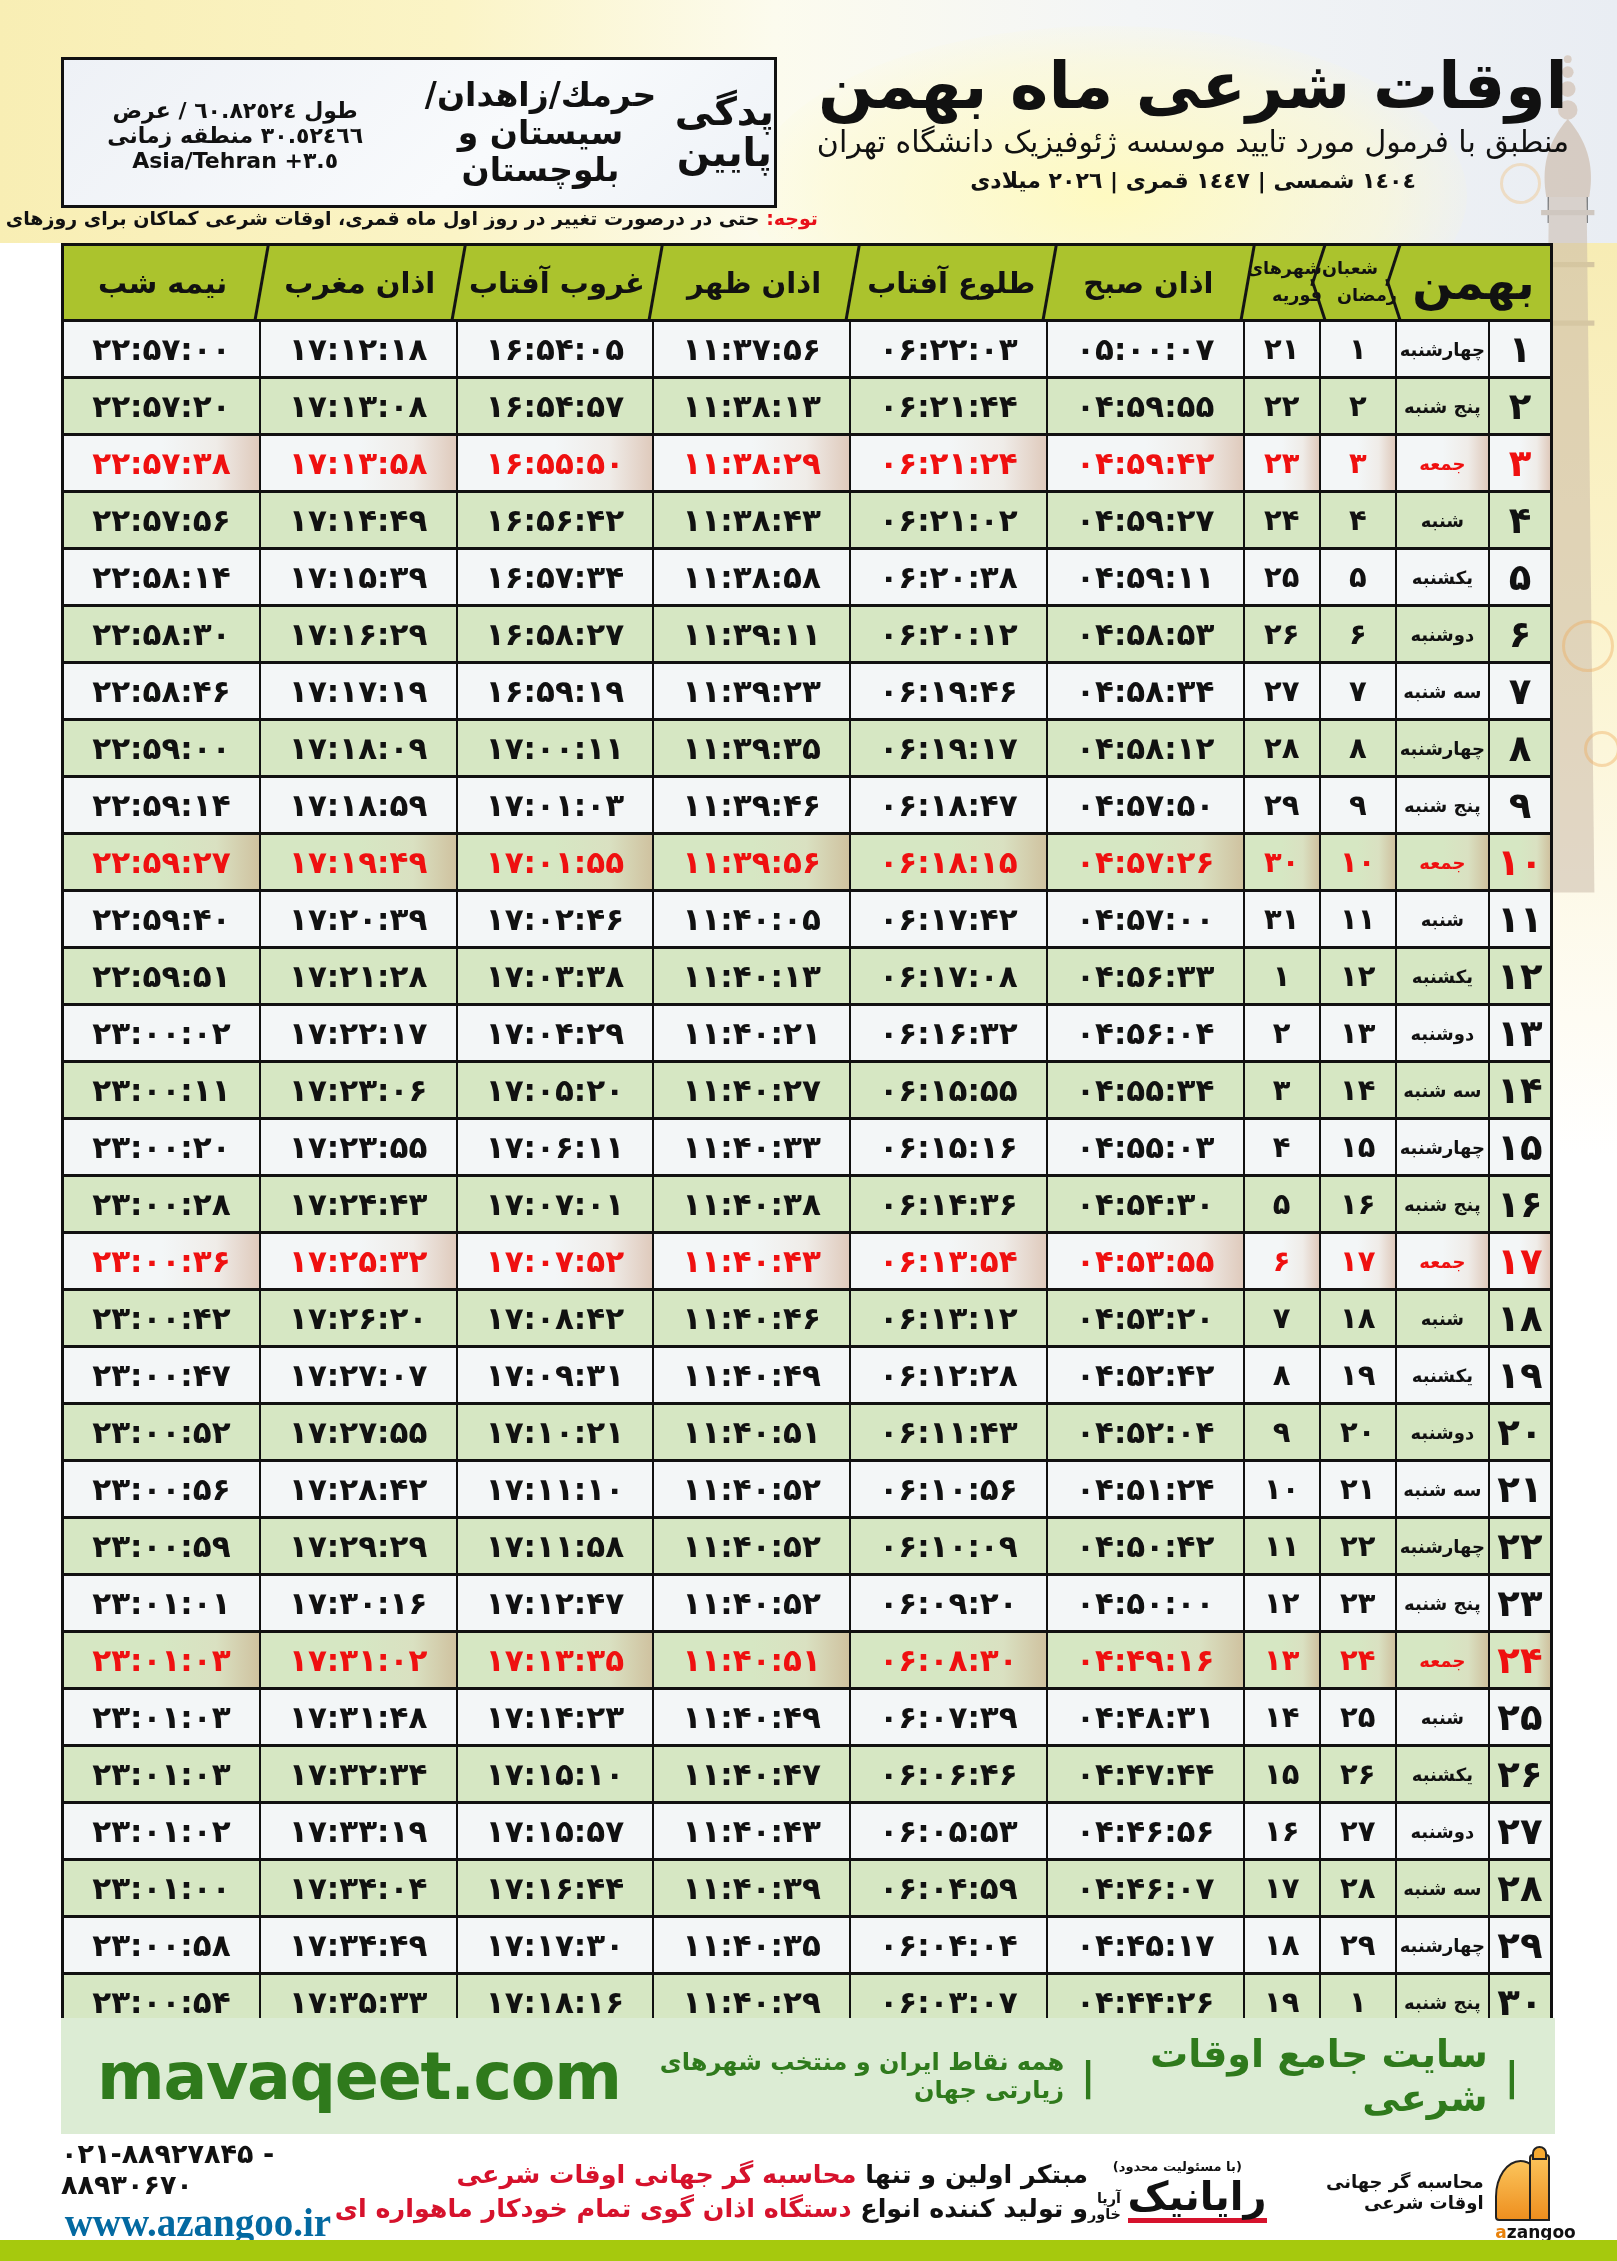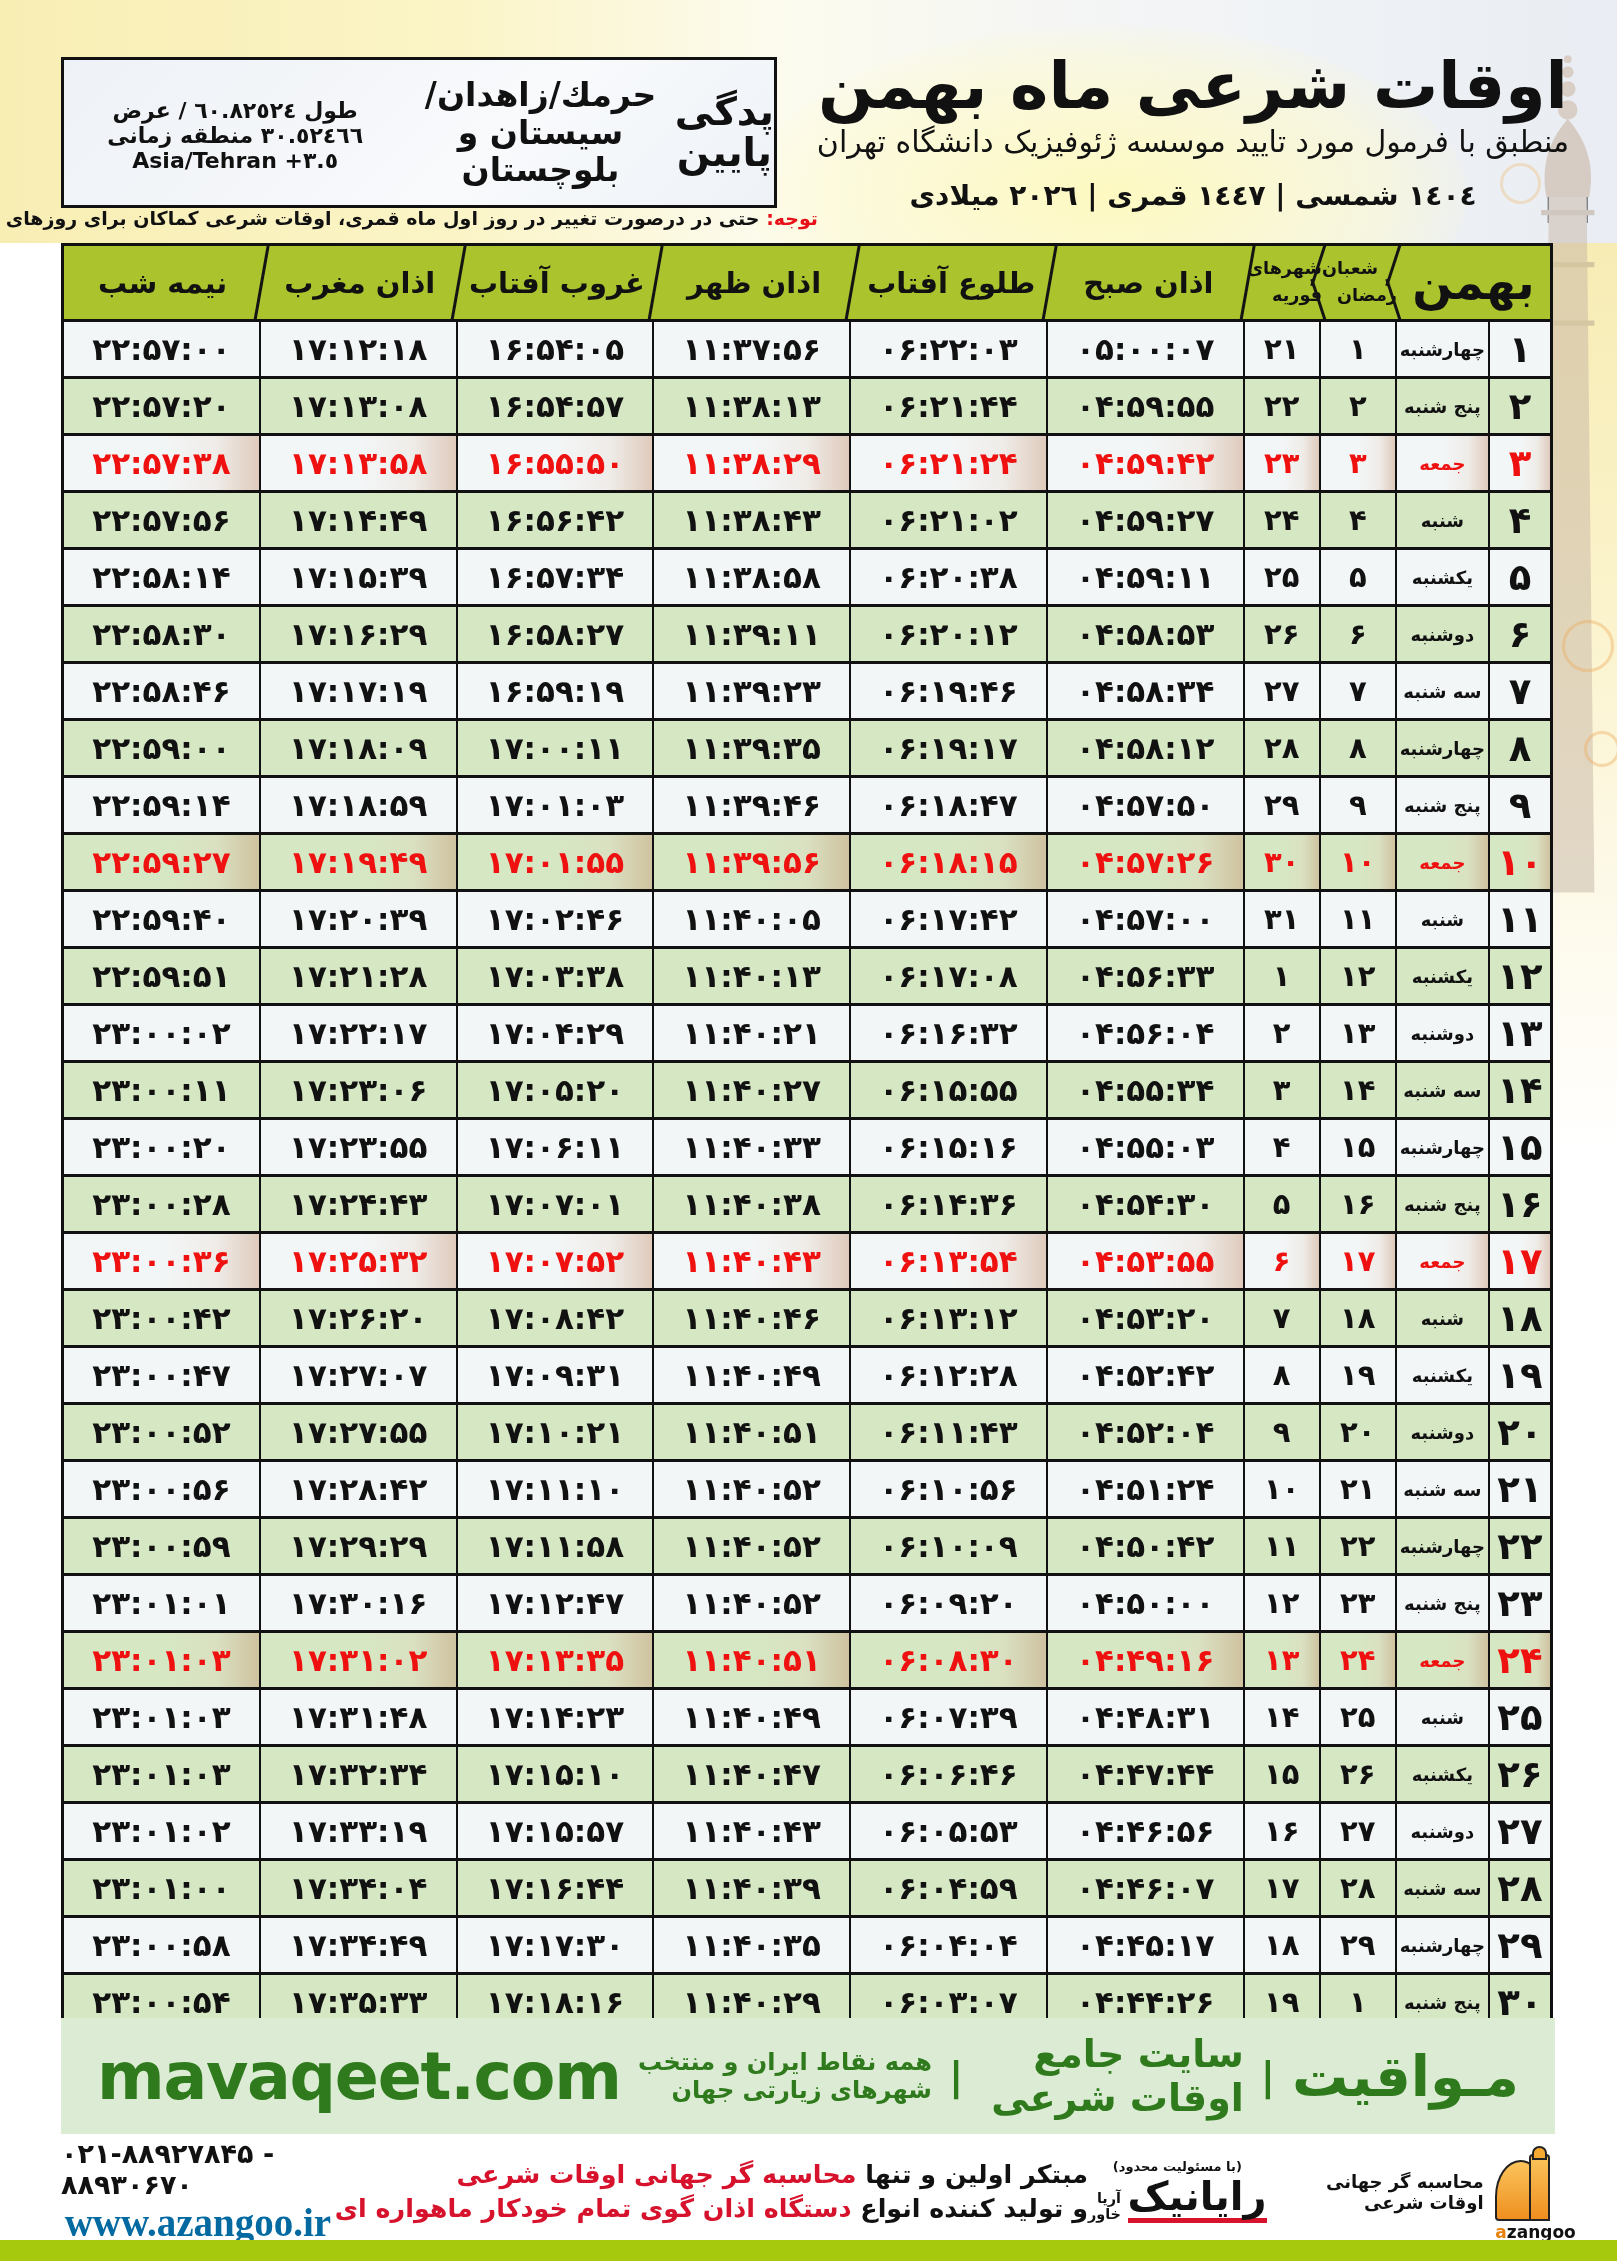--- a/index.html
+++ b/index.html
@@ -24,21 +24,21 @@
     background:linear-gradient(135deg,#eef1f6 0%,#f8fafc 60%,#eef2f7 100%);
     display:flex;flex-direction:row;align-items:center;justify-content:center;text-align:center;}
   .loc-title{font-size:39px;font-weight:bold;line-height:1.05;}
   .loc-region{font-size:33px;font-weight:bold;line-height:1.15;}
   .loc-coords{font-size:22px;font-weight:bold;margin-top:5.2px;}
 
   
   .title-wrap{position:absolute;left:806px;top:52px;width:776px;text-align:center;}
   .main-title{font-size:65px;font-weight:bold;line-height:1.05;}
   .sub-title{font-size:30px;font-weight:normal;margin-top:3.9px;}
-  .dates-line{font-size:28px;font-weight:bold;margin-top:20px;}
+  .dates-line{font-size:22px;font-weight:bold;margin-top:9px;}
 
   
   .notice{position:absolute;left:62px;top:207px;width:757px;font-size:19px;font-weight:bold;
     text-align:left;direction:rtl;unicode-bidi:plaintext;white-space:nowrap;}
   .notice .red{color:#e8111a;}
 
   
   .ptable{position:absolute;left:62px;top:243px;width:1486px;border:3.9px solid #111;background:#fff;}
   .thead{display:flex;flex-direction:row;height:73px;background:#abc32d;border-bottom:3.3px solid #111;
     align-items:center;overflow:hidden;position:relative;}
@@ -530,21 +530,20 @@
           <div class="cell c-time" dir="ltr">۱۱:۴۰:۲۹</div>
           <div class="cell c-time" dir="ltr">۱۷:۱۸:۱۶</div>
           <div class="cell c-time" dir="ltr">۱۷:۳۵:۳۳</div>
           <div class="cell c-time" dir="ltr">۲۳:۰۰:۵۴</div>
         </div>
       </div>
   </div>
 
   <div class="mv-bar">
     <div class="mv-right">
-      <span class="mv-brand">مـواقیت</span>
       <span class="mv-sep">|</span>
       <span class="mv-tag1">سایت جامع اوقات شرعی</span>
       <span class="mv-sep">|</span>
       <span class="mv-tag2">همه نقاط ایران و منتخب شهرهای زیارتی جهان</span>
     </div>
     <div class="mv-site">mavaqeet.com</div>
   </div>
 
   <div class="footer">
     <div class="az-block">

